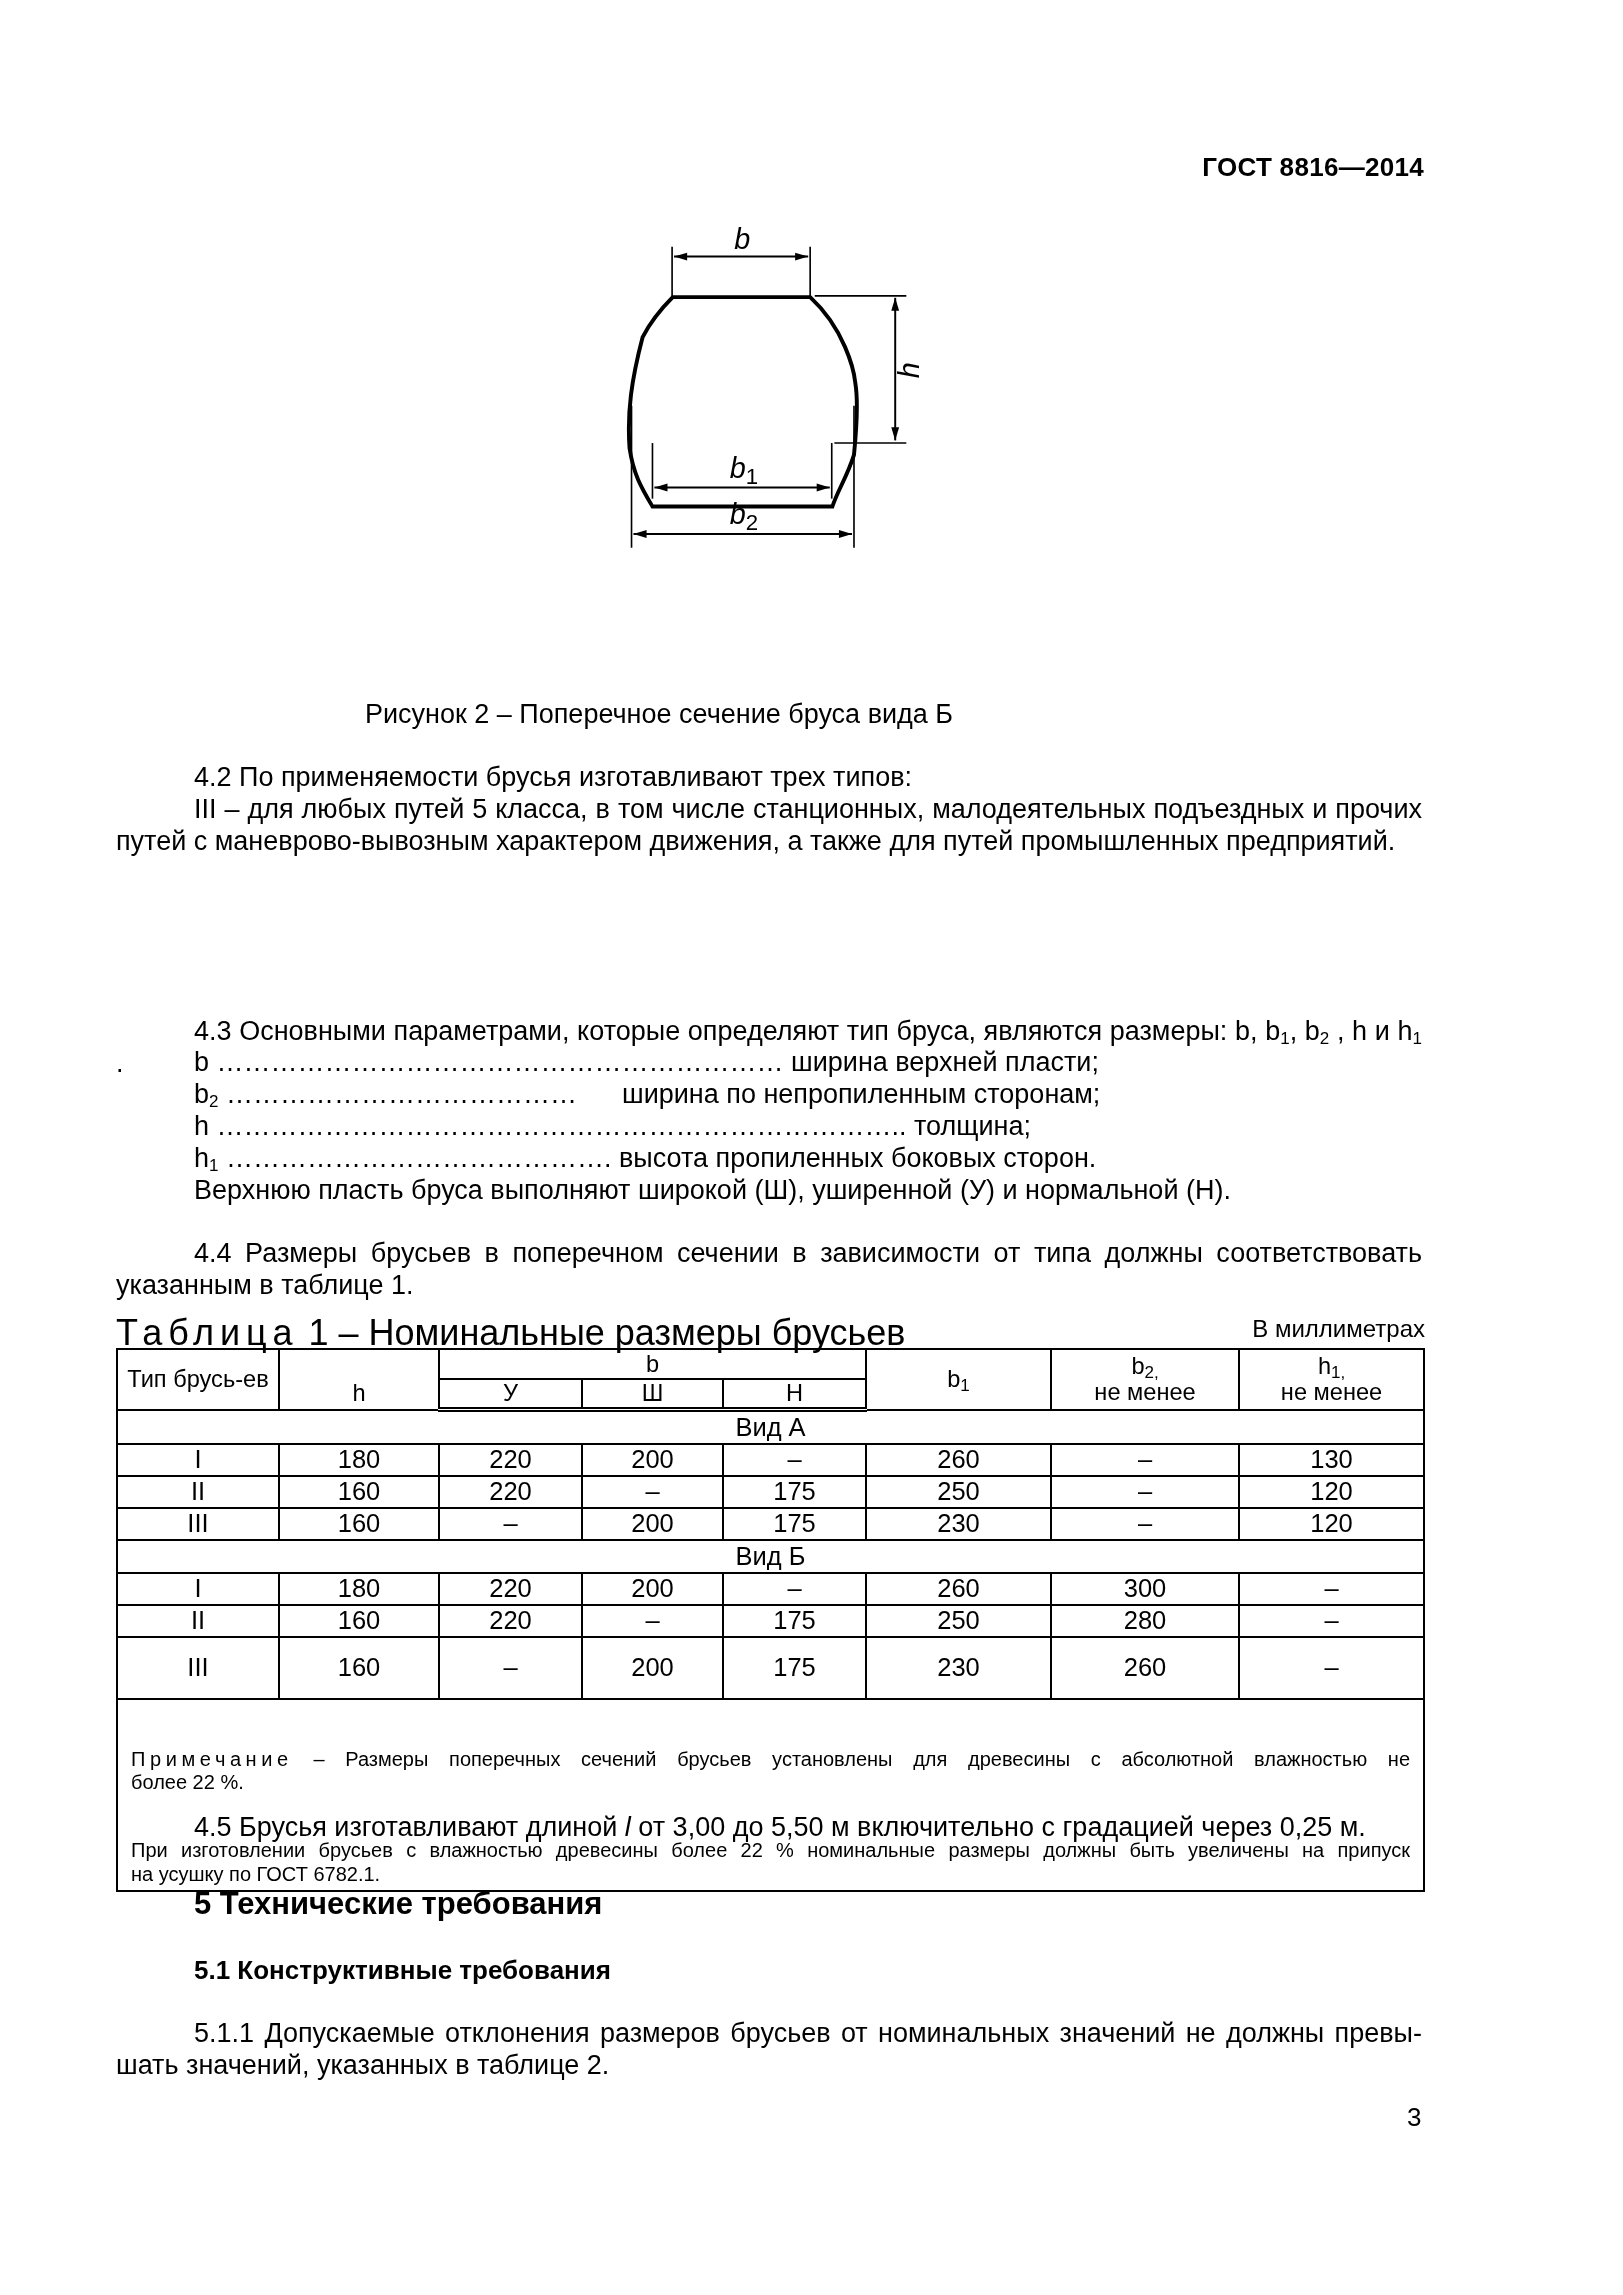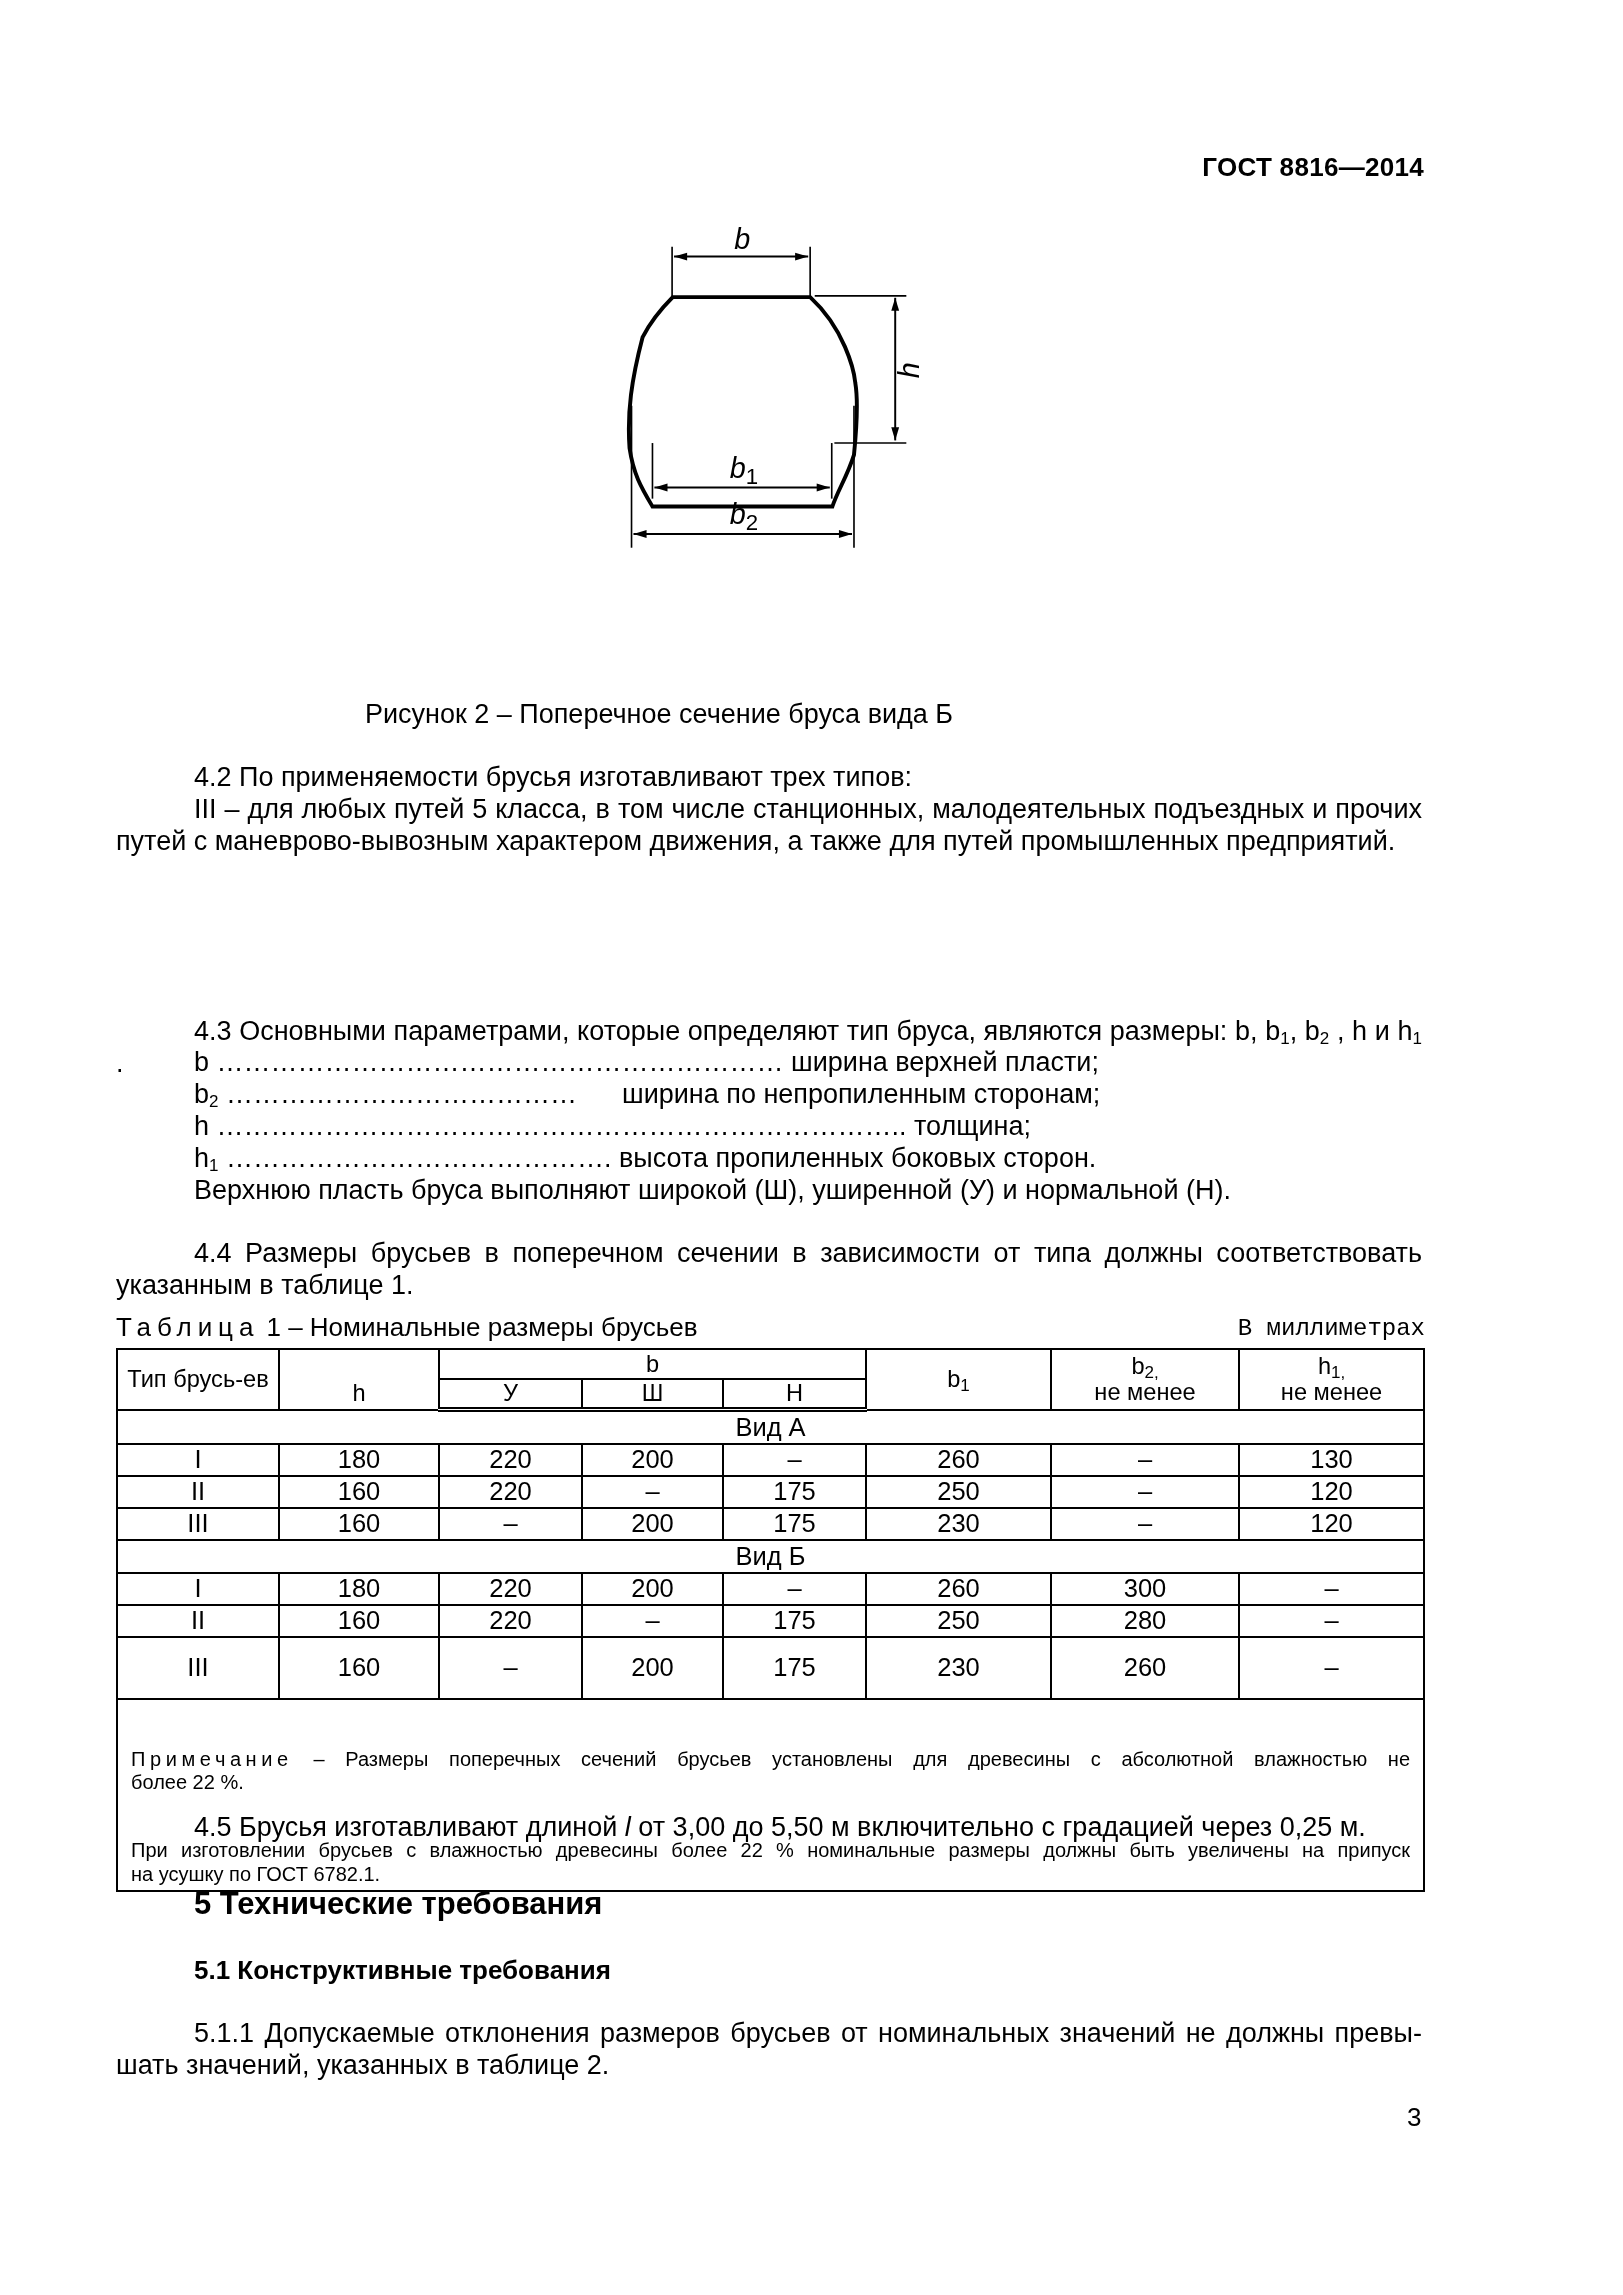--- a/index.html
+++ b/index.html
@@ -15,23 +15,23 @@
     .caption { left: 0; width: 1318px; top: 699px; text-align: center; font-size: 27px; }
     .para {
       left: 116px; width: 1306px; font-size: 27px; line-height: 32px;
       text-align: justify;
     }
     .indent { text-indent: 78px; }
     .defs { left: 194px; font-size: 27px; line-height: 32px; }
     .defs .row { white-space: pre; height: 32px; }
     sub { font-size: 17px; vertical-align: -3.9px; line-height: 0; }
 
-    .tbl-title { left: 116px; top: 1312px; font-size: 26px; }
+    .tbl-title { left: 116px; top: 1312px; font-size: 36px; }
     .tbl-title .spaced { letter-spacing: 5.9px; }
-    .tbl-units { right: 198px; top: 1315px; font-size: 24px; font-family: Liberation Mono, monospace; }
+    .tbl-units { right: 198px; top: 1315px; font-size: 24px; }
 
     table.t1 {
       position: absolute; left: 116px; top: 1348px; width: 1306px;
       border-collapse: collapse; font-size: 25.5px; table-layout: fixed;
     }
     table.t1 td {
       border: 2px solid #000; text-align: center; padding: 0; line-height: 27.5px;
     }
     table.t1 .hdr td { font-size: 23.6px; line-height: 26px; }
     table.t1 tr.sep td { border-bottom: 5.9px double #000; }

